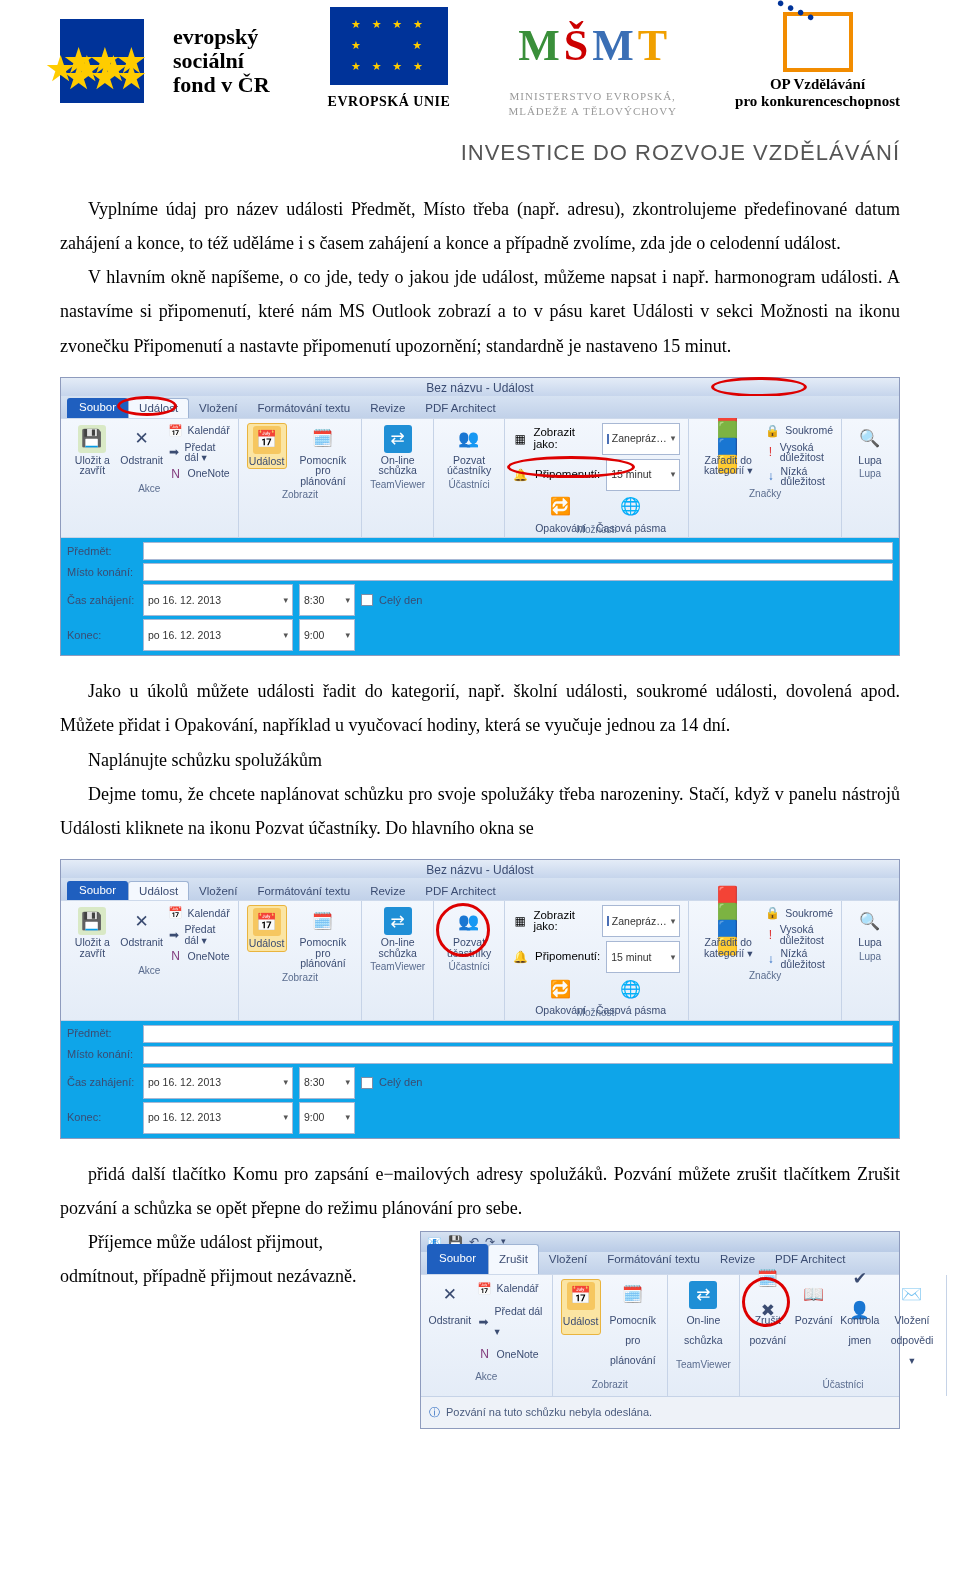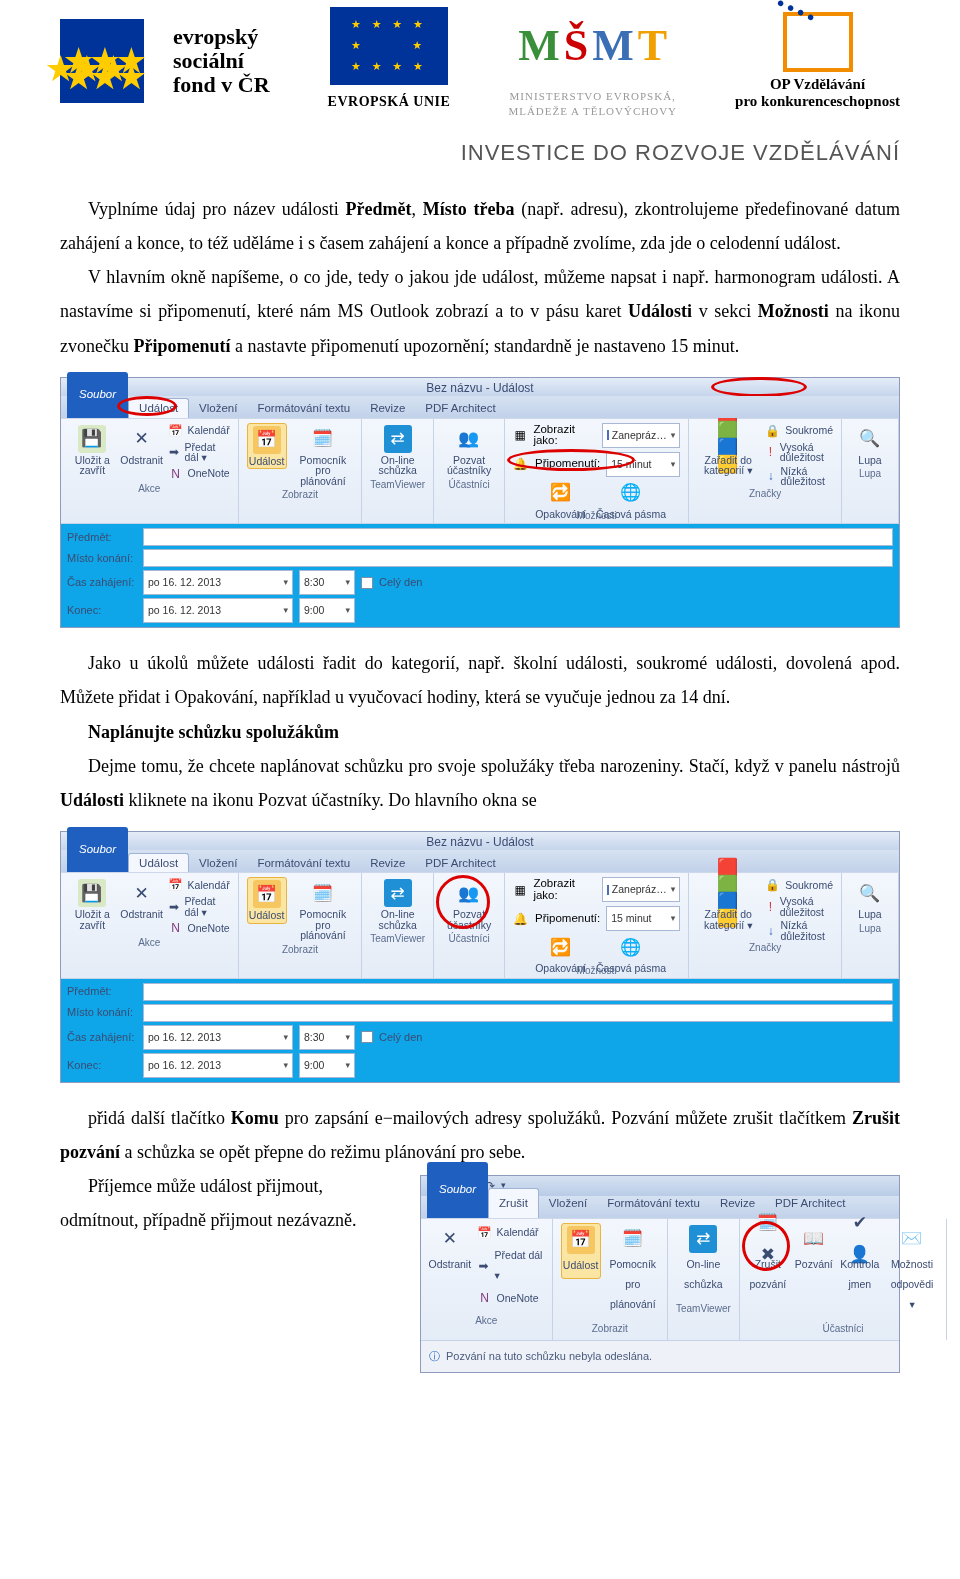--- a/index.html
+++ b/index.html
@@ -26,41 +26,41 @@
   .msmt { display: flex; flex-direction: column; align-items: center; gap: 2px; }
   .msmt-icon { display: flex; align-items: flex-end; gap: 4px; font-size: 44px; font-weight: bold; color: #cc0000; }
   .msmt-icon span:first-child { color: #3a8f3a; }
   .msmt-text { font-size: 11px; color: #999; letter-spacing: 1px; line-height: 1.2; text-align: center; }
   .opvk { display: flex; flex-direction: column; align-items: center; gap: 4px; }
   .opvk-icon { width: 70px; height: 60px; border: 4px solid #f28c00; position: relative; }
   .opvk-icon::before { content: "● ● ● ●"; position: absolute; top: -18px; left: -12px; color: #003399; font-size: 13px; transform: rotate(25deg); }
   .opvk-text { font-size: 15px; font-weight: bold; text-align: center; line-height: 1.1; }
   h1.banner { font-family: Arial, sans-serif; font-weight: 300; font-size: 22px; letter-spacing: 1px; text-align: right; margin: 14px 0 18px; color: #555; }
   p { text-align: justify; margin-bottom: 0; text-indent: 28px; }
-  b { font-weight: bold; }
+  b { font-weight: normal; }
 
   
   .screenshot { border: 1px solid #8e9bbd; margin: 14px 0 18px; font-family: "Segoe UI", Tahoma, Arial, sans-serif; font-size: 11.5px; line-height: 1; background: #dbe6f5; text-indent: 0; }
   .scr-title { background: linear-gradient(#e4ecf7,#c6d5ec); text-align: center; padding: 4px 0 2px; font-size: 12px; color: #3b4c72; position: relative; }
   .circle-red { border: 3px solid #d00; border-radius: 50%; position: absolute; pointer-events: none; }
   .scr-tabs { display: flex; align-items: flex-end; gap: 0; background: linear-gradient(#d6e2f2,#c1d1e9); padding: 0 6px; position: relative; height: 22px; }
   .scr-tab { padding: 4px 10px 3px; font-size: 11.5px; color: #3b4c72; cursor: default; }
-  .scr-tab.file { background: #1f5fbf; color: #fff; border-radius: 3px 3px 0 0; padding: 17px 12px; font-style: italic; }
+  .scr-tab.file { background: #1f5fbf; color: #fff; border-radius: 3px 3px 0 0; padding: 4px 12px; }
   .scr-tab.active { background: #f4f8fe; border: 1px solid #9fb4d4; border-bottom: none; border-radius: 3px 3px 0 0; }
   .ribbon { display: flex; background: linear-gradient(#f3f7fd,#e4ecf7); border-top: 1px solid #cdd9eb; }
   .grp { border-right: 1px solid #c6d3e7; padding: 4px 8px 2px; display: flex; flex-direction: column; align-items: center; }
   .grp-row { display: flex; gap: 6px; align-items: flex-start; }
   .grp-label { font-size: 10px; color: #5a6c8e; text-align: center; margin-top: 2px; }
   .rbtn { display: flex; flex-direction: column; align-items: center; gap: 2px; min-width: 40px; text-align: center; color: #3b4c72; font-size: 10.5px; padding: 2px; border-radius: 3px; }
   .rbtn.sel { background: #fbe5a3; border: 1px solid #e9b43f; }
   .ico { width: 28px; height: 28px; border-radius: 3px; display: flex; align-items: center; justify-content: center; font-size: 17px; }
   .ico.small { width: 16px; height: 16px; font-size: 12px; }
   .sideopts { display: flex; flex-direction: column; gap: 3px; font-size: 10.5px; color: #3b4c72; }
   .sideopts div { display: flex; align-items: center; gap: 4px; }
-  .combo { display: inline-flex; align-items: center; background: #fff; border: 1px solid #a8b8d4; height: 25px; font-size: 10.5px; padding: 0 4px; min-width: 74px; justify-content: space-between; color: #333; }
+  .combo { display: inline-flex; align-items: center; background: #fff; border: 1px solid #a8b8d4; height: 32px; font-size: 10.5px; padding: 0 4px; min-width: 74px; justify-content: space-between; color: #333; }
   .combo::after { content: "▾"; color: #555; font-size: 9px; margin-left: 4px; }
   .moz-box { display: flex; align-items: center; gap: 6px; position: relative; }
   .fields { background: #0ea5e9; border-top: 1px solid #c6d3e7; padding: 4px 6px; display: grid; grid-template-columns: 70px 1fr; row-gap: 3px; column-gap: 6px; align-items: center; font-size: 11px; color: #3b4c72; }
   .fld-input { background: #fff; border: 1px solid #a8b8d4; height: 18px; width: 100%; }
   .dtrow { display: flex; align-items: center; gap: 6px; }
   .dtrow .combo { min-width: 150px; }
   .dtrow .combo.time { min-width: 56px; }
   .chk { width: 12px; height: 12px; border: 1px solid #7d8ea8; background: #fff; display: inline-block; }
 
   
@@ -508,21 +508,21 @@
           <div class="rbtn">
               <div class="ico">📖</div>
               <span>Pozvání</span>
             </div>
           <div class="rbtn">
               <div class="ico">✔👤</div>
               <span>Kontrola jmen</span>
             </div>
           <div class="rbtn">
               <div class="ico">✉️</div>
-              <span>Možnosti odpovědi ▾</span>
+              <span>Vložení odpovědi ▾</span>
             </div>
         </div>
         <div class="grp-label">Účastníci</div>
         <span class="circle-red" style="width:48px;height:50px;left:2px;top:2px"></span>
       </div>
     </div>
     <div class="info-bar">
       <span style="color:#2968c0">ⓘ</span>
       <span>Pozvání na tuto schůzku nebyla odeslána.</span>
     </div>

